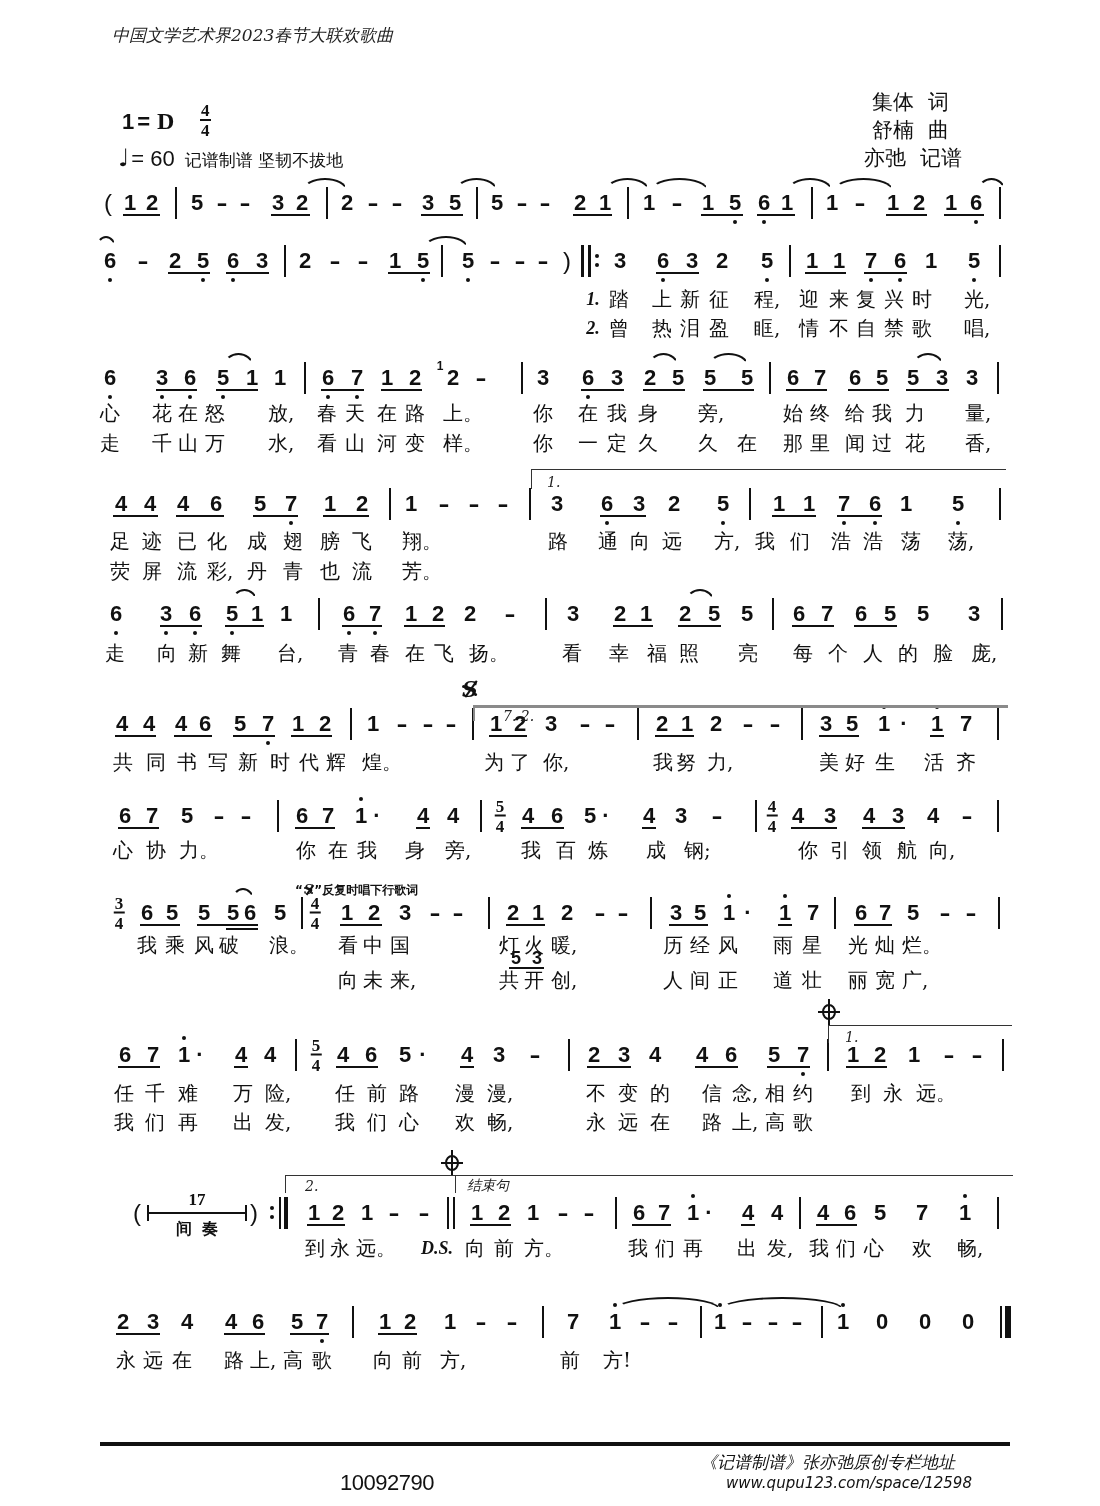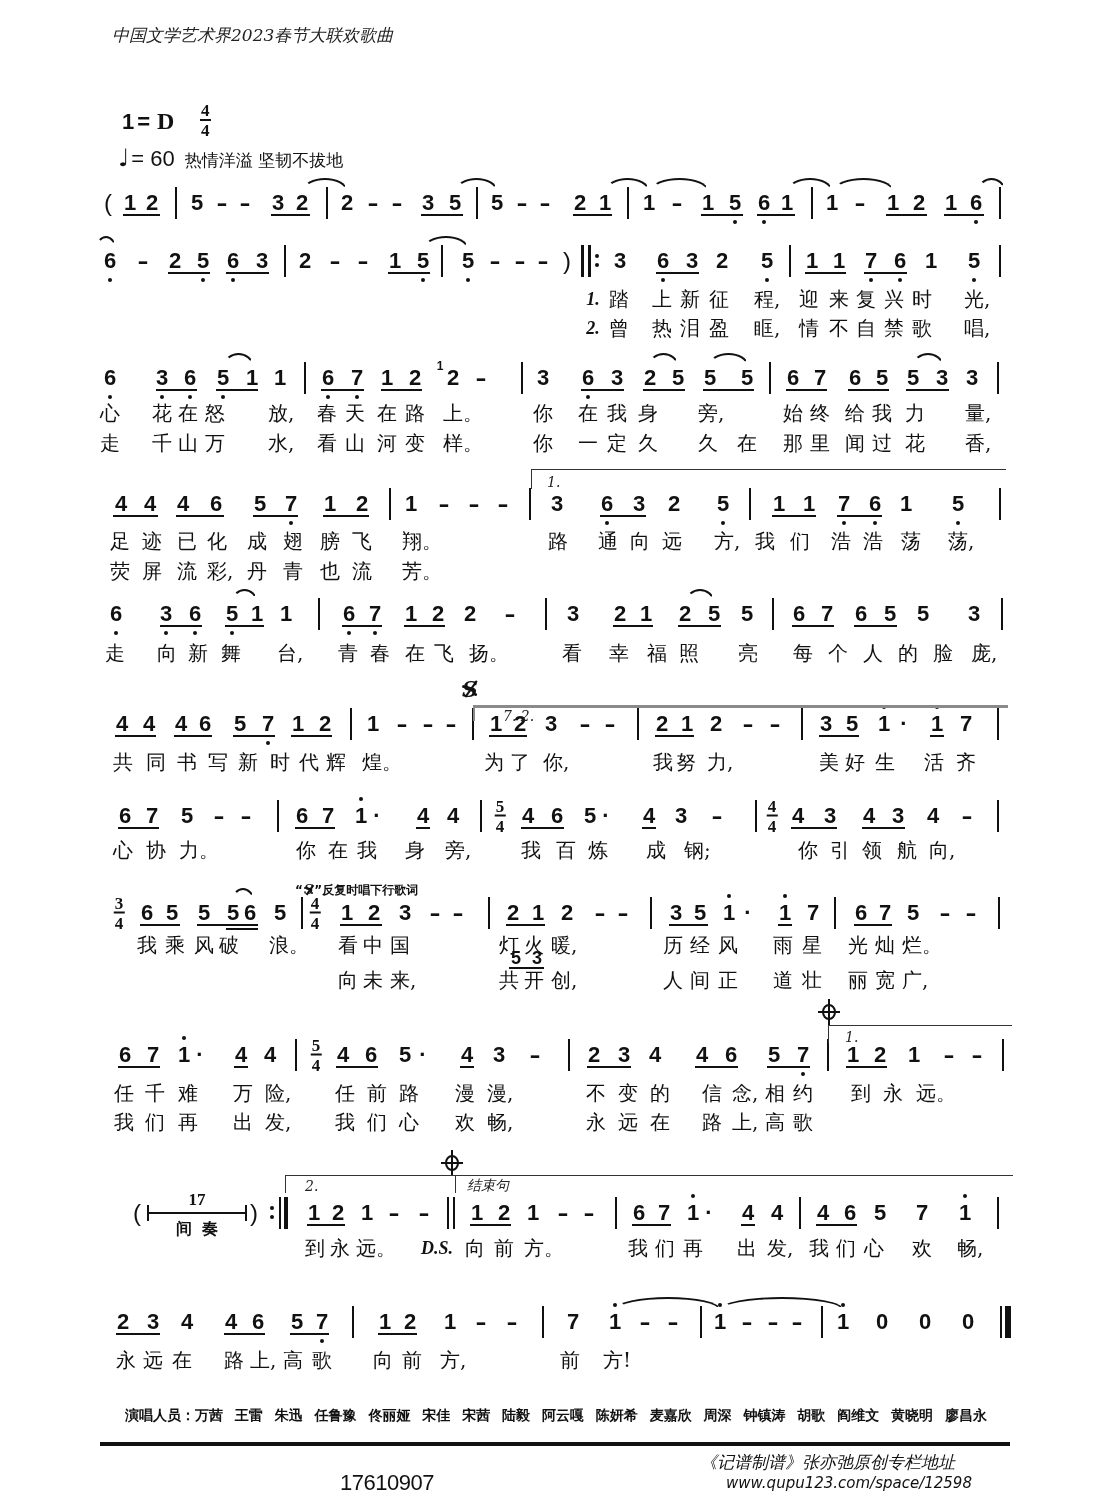--- a/index.html
+++ b/index.html
@@ -81,23 +81,28 @@
   <div class="event-line">中国文学艺术界2023春节大联欢歌曲</div>
 
   <div class="key">
     <span>1=</span><span class="kn">D</span>
   </div>
   <div class="meter">
     <span class="t">4</span>
     <span class="b">4</span>
   </div>
   <div class="tempo">
-    <span class="q">♩</span><span class="v">= 60</span><span class="ex">热情洋溢 坚韧不拔地</span>
+    <span class="q">♩</span><span class="v">= 60</span><span class="ex">记谱制谱 坚韧不拔地</span>
   </div>
 
+  <div class="credits">
+    <div class="ln in"><span>集体</span><span class="rl">词</span></div>
+    <div class="ln in"><span>舒楠</span><span class="rl">曲</span></div>
+    <div class="ln"><span>亦弛</span><span class="rl">记谱</span></div>
+  </div>
 
   <div id="score">
       <span class="row">
         <span class="note paren" style="left: 108px; top: 203px;">(</span>
         <span class="note" style="left: 130px; top: 203px;">1</span>
         <span class="note" style="left: 152px; top: 203px;">2</span>
         <span class="note" style="left: 197px; top: 203px;">5</span>
         <span class="note dash" style="left: 222px; top: 203px;">-</span>
         <span class="note dash" style="left: 245px; top: 203px;">-</span>
         <span class="note" style="left: 278px; top: 203px;">3</span>
@@ -880,20 +885,17 @@
         <span class="ly" style="left: 293px; top: 1360px;">高</span>
         <span class="ly" style="left: 322px; top: 1360px;">歌</span>
         <span class="ly" style="left: 383px; top: 1360px;">向</span>
         <span class="ly" style="left: 412px; top: 1360px;">前</span>
         <span class="ly" style="left: 450px; top: 1360px;">方<span class="p">,</span></span>
         <span class="ly" style="left: 570px; top: 1360px;">前</span>
         <span class="ly" style="left: 613px; top: 1360px;">方<span class="p">!</span></span>
       </span>
     </div>
 
-  <div class="performers">
-    <span>演唱人员：</span><span>万茜 王雷 朱迅 任鲁豫 佟丽娅 宋佳 宋茜 陆毅 阿云嘎 陈妍希 麦嘉欣 周深 钟镇涛 胡歌 阎维文 黄晓明 廖昌永</span>
-  </div>
   <div class="rule"></div>
-  <div class="date">17610907</div>
+  <div class="date">10092790</div>
   <div class="site-title">《记谱制谱》张亦弛原创专栏地址</div>
   <div class="site-url">www.qupu123.com/space/12598</div>
 </div>
 
 </body></html>

